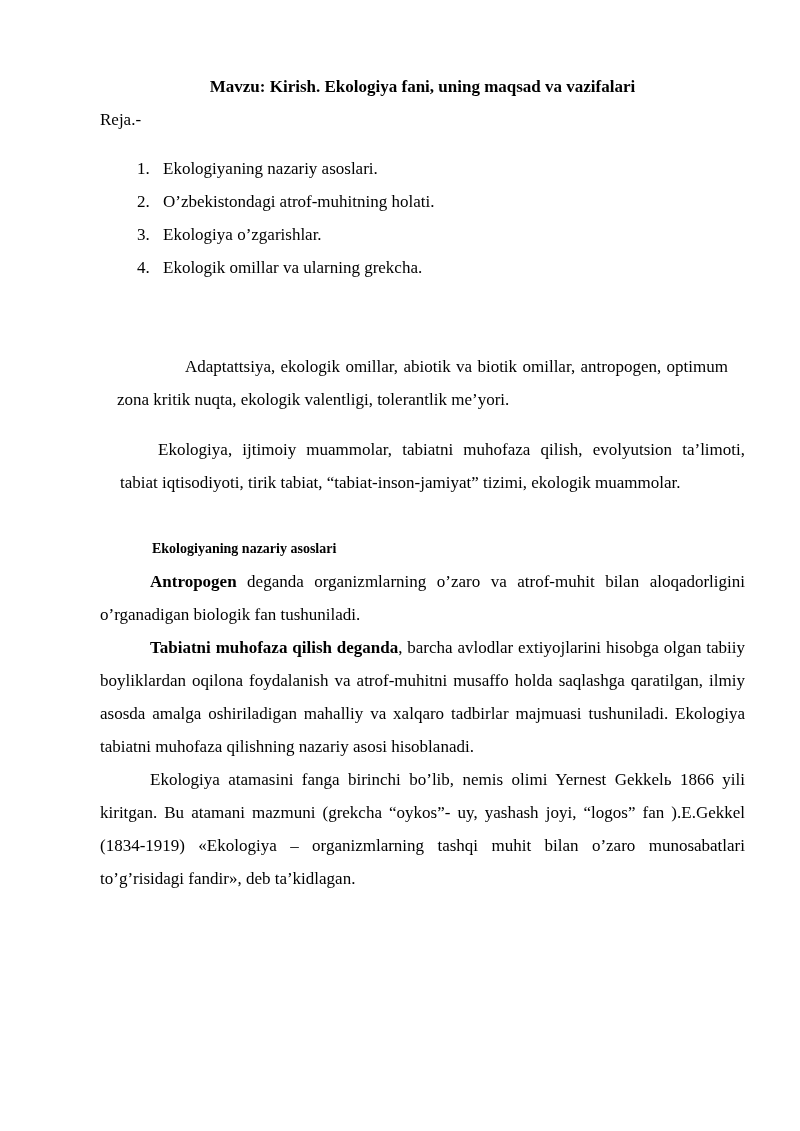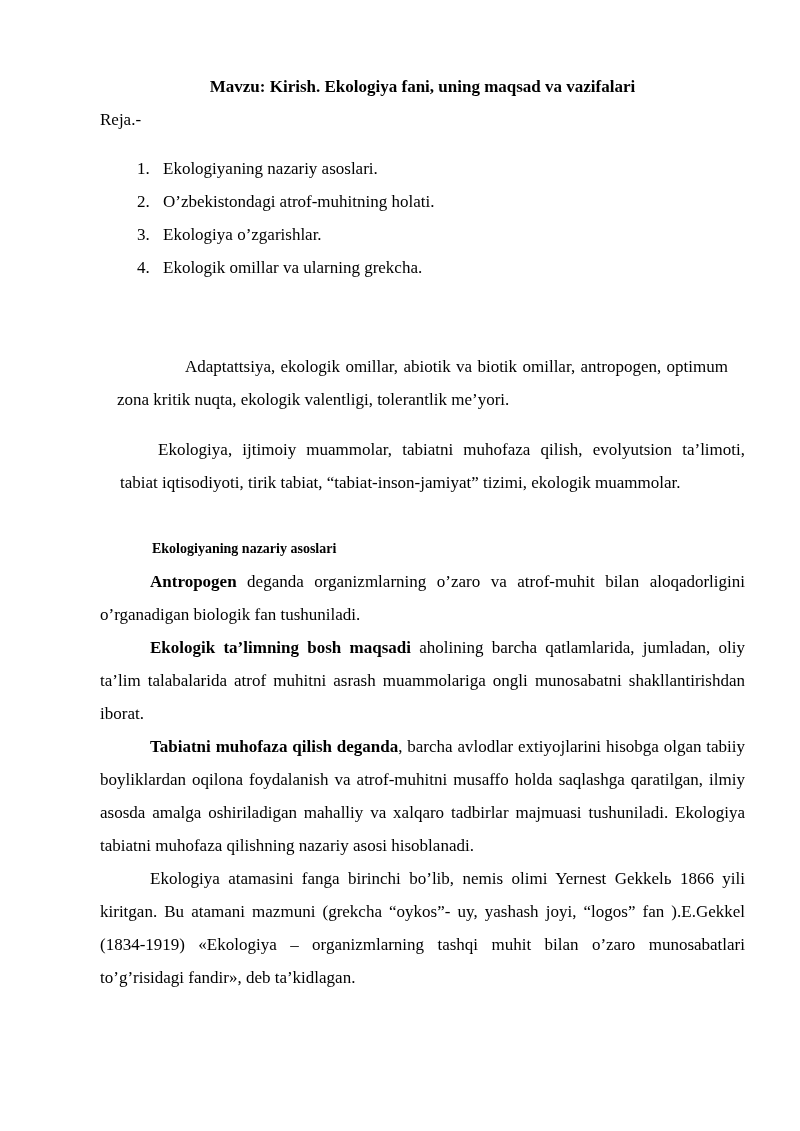--- a/index.html
+++ b/index.html
@@ -87,19 +87,18 @@
 
   <p class="kw1">Adaptattsiya, ekologik omillar, abiotik va biotik omillar, antropogen, optimum zona kritik nuqta, ekologik valentligi, tolerantlik me’yori.</p>
   <p class="kw2">Ekologiya, ijtimoiy muammolar, tabiatni muhofaza qilish, evolyutsion ta’limoti, tabiat iqtisodiyoti, tirik tabiat, “tabiat-inson-jamiyat” tizimi, ekologik muammolar.</p>
 
   <div class="spacer"></div>
 
   <h2 class="heading">Ekologiyaning nazariy asoslari</h2>
 
   <p class="para"><span class="lead">Antropogen</span><span> deganda organizmlarning o’zaro va atrof-muhit bilan aloqadorligini o’rganadigan biologik fan tushuniladi.</span></p>
 
-  <p class="para"><span class="lead">Ekologik ta’limning bosh maqsadi</span><span> aholining barcha qatlamlarida, jumladan, oliy ta’lim talabalarida atrof muhitni asrash muammolariga ongli munosabatni shakllantirishdan iborat.</span></p>
 
   <p class="para"><span class="lead">Tabiatni muhofaza qilish deganda</span><span>, barcha avlodlar extiyojlarini hisobga olgan tabiiy boyliklardan oqilona foydalanish va atrof-muhitni musaffo holda saqlashga qaratilgan, ilmiy asosda amalga oshiriladigan mahalliy va xalqaro tadbirlar majmuasi tushuniladi. Ekologiya tabiatni muhofaza qilishning nazariy asosi hisoblanadi.</span></p>
 
   <p class="para"><span class="lead"></span><span>Ekologiya atamasini fanga birinchi bo’lib, nemis olimi Yernest Gekkelь 1866 yili kiritgan. Bu atamani mazmuni (grekcha “oykos”- uy, yashash joyi, “logos” fan ).E.Gekkel (1834-1919) «Ekologiya – organizmlarning tashqi muhit bilan o’zaro munosabatlari to’g’risidagi fandir», deb ta’kidlagan.</span></p>
 
 </div>
 
 </body></html>

